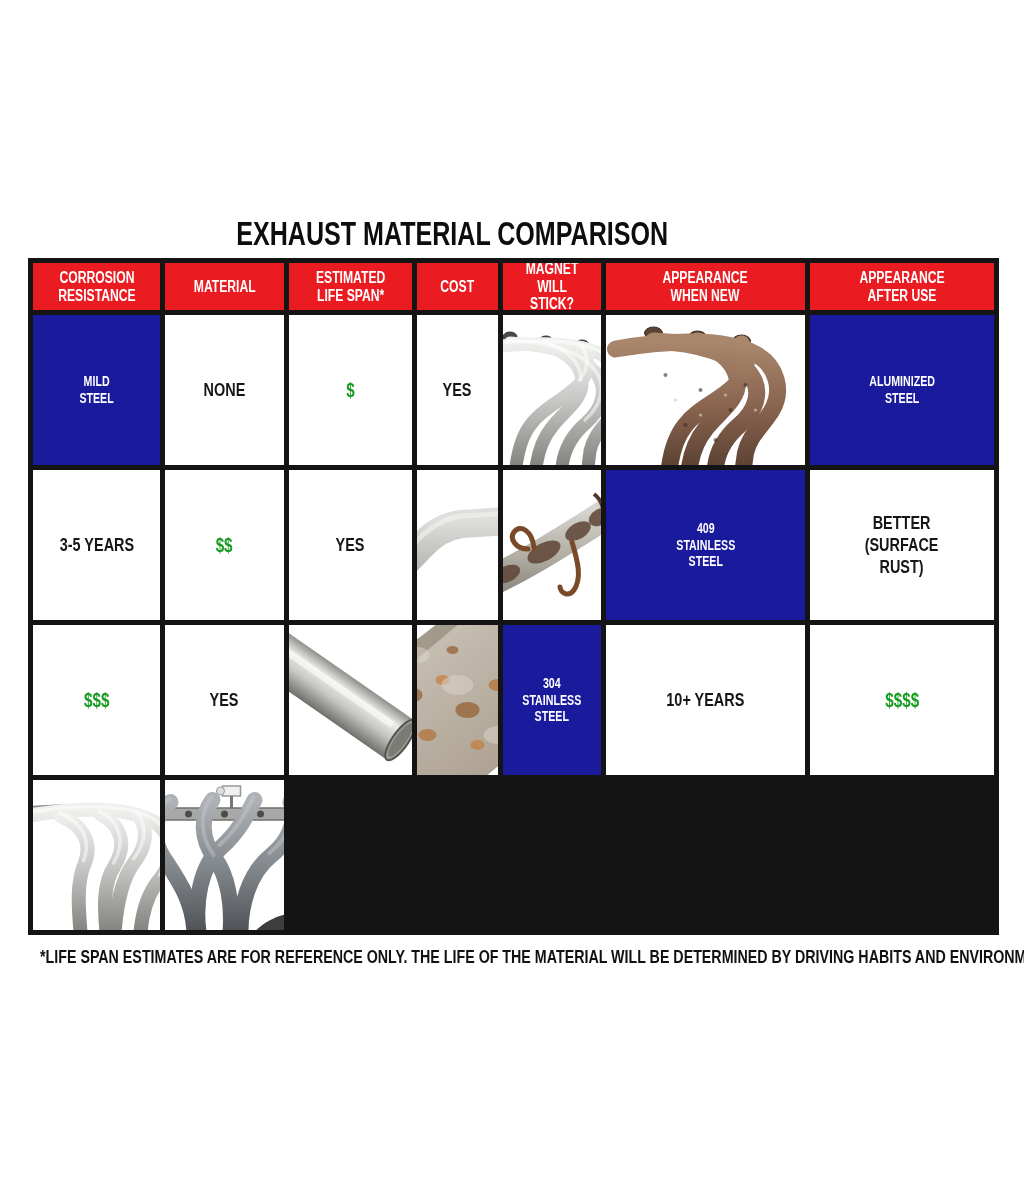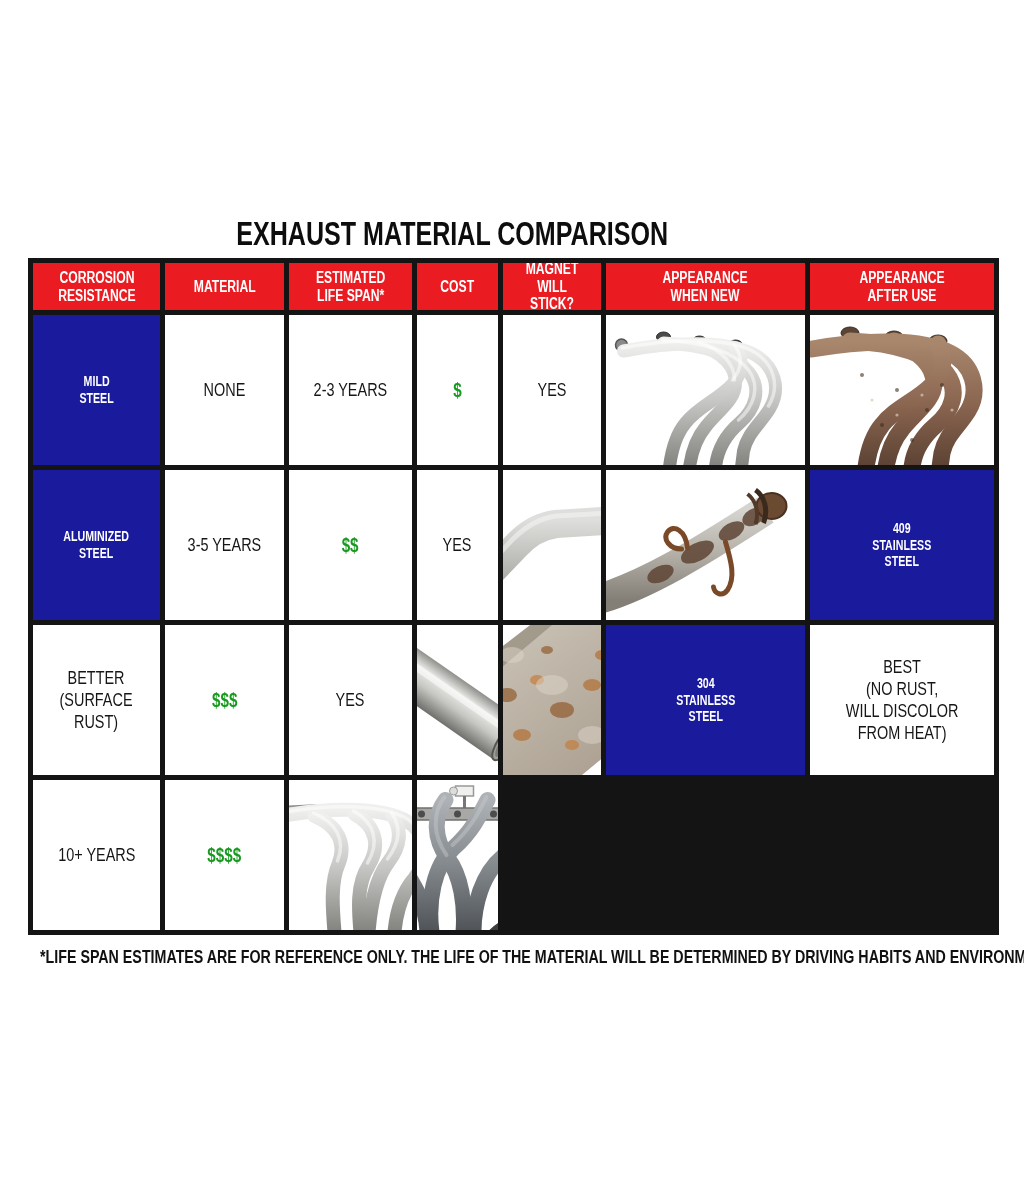--- a/index.html
+++ b/index.html
@@ -17,21 +17,21 @@
     position:absolute; left:28px; top:258px; width:971px; height:677px;
     background:var(--grid, #141414);
     display:grid;
     grid-template-columns:127px 119px 123px 81px 98px 199px 184px;
     grid-template-rows:47px 150px 150px 150px 150px;
     gap:5px; padding:5px;
   }
   .cell { display:flex; align-items:center; justify-content:center; text-align:center; overflow:hidden; }
   .hcell { background:var(--header-bg, #EA1C22); color:#fff; font-size:16px; font-weight:bold; line-height:1.12; }
   .mcell { background:var(--material-bg, #1A1A9D); color:#fff; font-size:14px; font-weight:bold; line-height:1.2; }
-  .dcell { background:#fff; color:#161616; font-size:19px; font-weight:normal; line-height:1.15; }
+  .dcell { background:#fff; color:#161616; font-size:19px; font-weight:bold; line-height:1.15; }
   .cost  { background:#fff; color:var(--cost-green, #189A20); font-size:20px; font-weight:bold; }
   .photo { background:#fff; padding:0; }
   .photo svg { width:100%; height:100%; display:block; }
   sup { font-size:9px; vertical-align:7px; }
   .notes { position:absolute; left:40px; top:944px; width:980px; }
   .note { font-size:19px; font-weight:bold; color:#111; line-height:26px; white-space:nowrap; }
   .note .cx { transform:scaleX(0.75); transform-origin:0 50%; white-space:nowrap; }
 </style>
 </head>
 <body>
@@ -66,23 +66,20 @@
       <span class="cx">APPEARANCE
 AFTER USE</span>
     </div>
 
   <div class="cell mcell">
       <span class="cx">MILD
 STEEL</span>
     </div>
   <div class="cell dcell">
       <span class="cx">NONE</span>
-    </div>
-  <div class="cell dcell">
-      <span class="cx">2-3 YEARS</span>
     </div>
   <div class="cell cost">
       <span class="cx">$</span>
     </div>
   <div class="cell dcell">
       <span class="cx"><span>YES</span><sup></sup></span>
     </div>
   <div class="cell photo">
     <svg viewBox="0 0 200 150" preserveAspectRatio="xMidYMid slice">
       <defs>
@@ -267,26 +264,20 @@
       <path d="M200,150 L200,92 L130,150 Z" fill="#fff"></path>
     </svg>
   </div>
 
   <div class="cell mcell">
       <span class="cx">304
 STAINLESS
 STEEL</span>
     </div>
   <div class="cell dcell">
-      <span class="cx">BEST
-(NO RUST,
-WILL DISCOLOR
-FROM HEAT)</span>
-    </div>
-  <div class="cell dcell">
       <span class="cx">10+ YEARS</span>
     </div>
   <div class="cell cost">
       <span class="cx">$$$$</span>
     </div>
   <div class="cell photo">
     <svg viewBox="0 0 200 150" preserveAspectRatio="xMidYMid slice">
       <defs>
           <linearGradient id="p7s" x1="0" y1="0" x2="0" y2="1">
         <stop offset="0" stop-color="#efefed"></stop>

